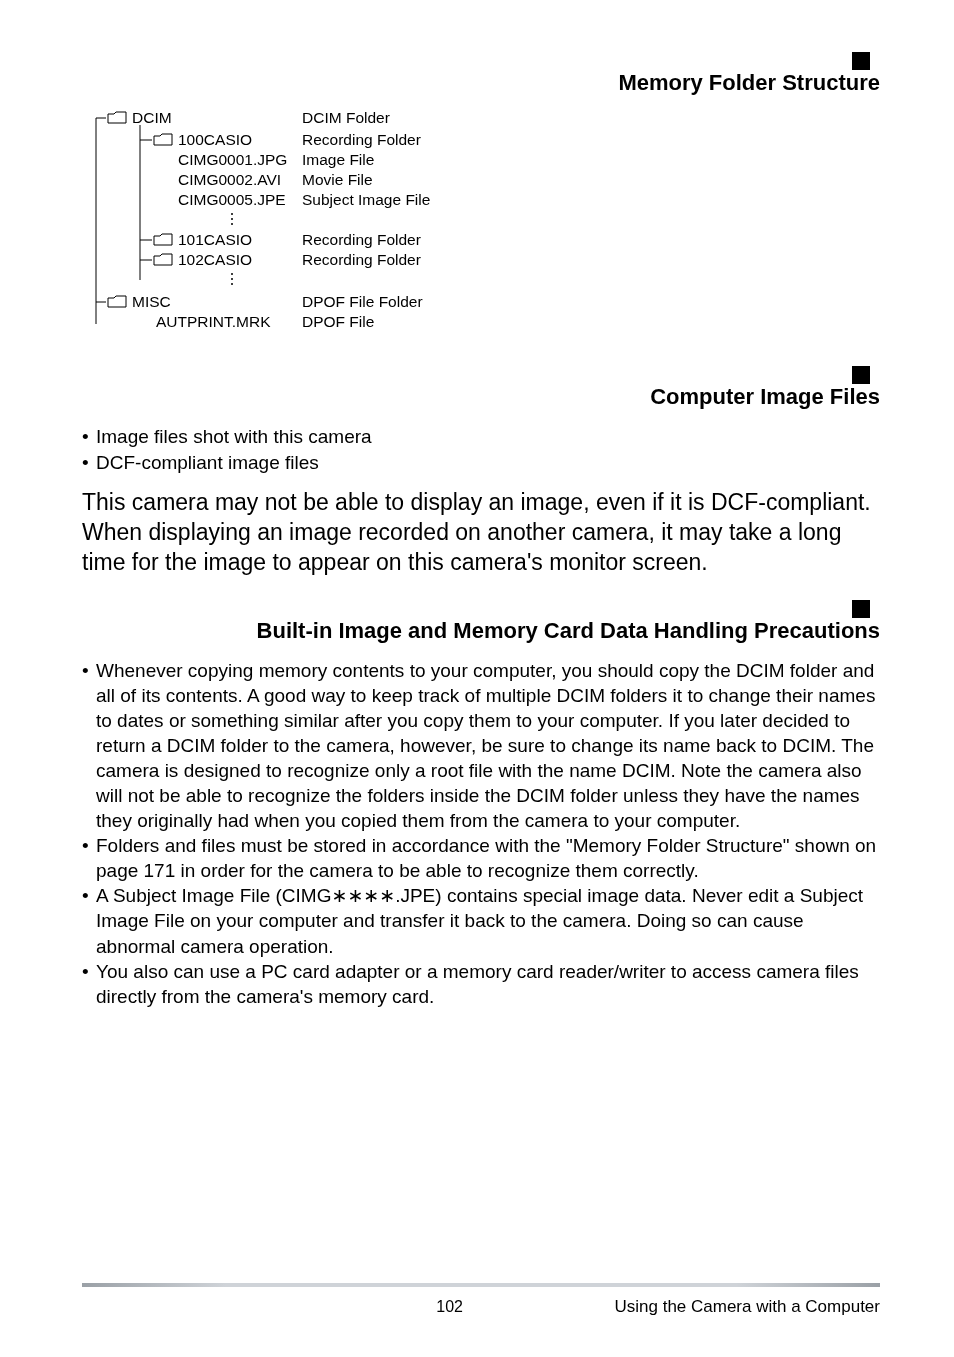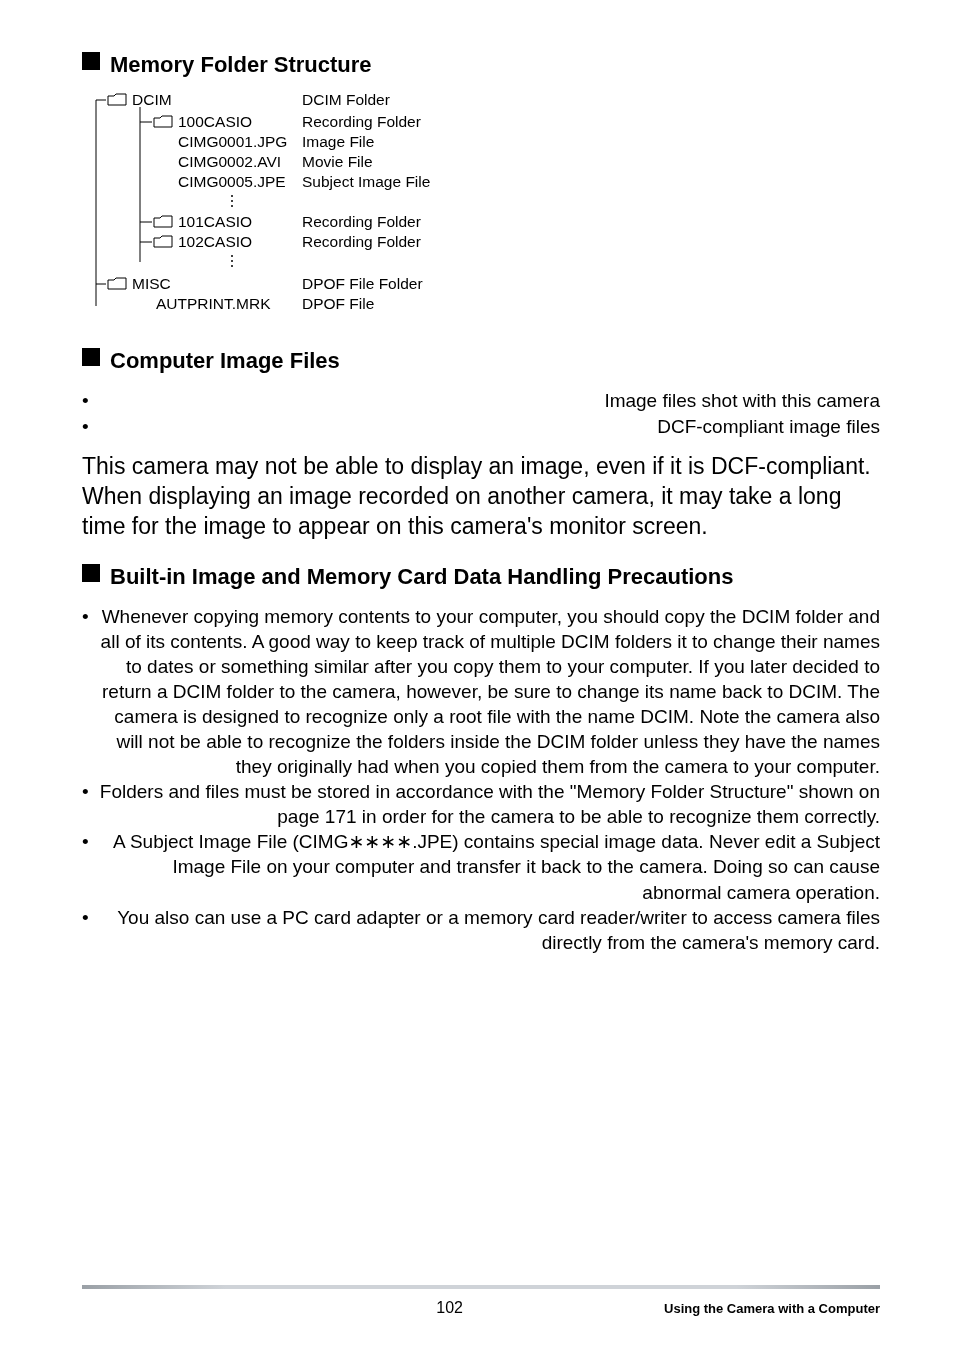--- a/index.html
+++ b/index.html
@@ -11,22 +11,23 @@
       font-family: Arial, Helvetica, sans-serif;
       width: 954px;
       height: 1357px;
       background: #fff;
       color: #000;
       position: relative;
       padding: 52px 74px 0 82px;
     }
     .section-heading {
       display: flex;
-      align-items: flex-start;
+      align-items: flex-end;
       margin-bottom: 14px;
+      flex-direction: column;
     }
     .section-heading .square {
       width: 18px;
       height: 18px;
       background: #000;
       margin-right: 10px;
       flex-shrink: 0;
     }
     .section-heading .title {
       font-size: 22px;
@@ -43,21 +44,20 @@
     }
     .bullet-list {
       list-style: none;
       margin-bottom: 12px;
     }
     .bullet-list li {
       font-size: 19px;
       line-height: 1.32;
       padding-left: 14px;
       position: relative;
-      text-align: right;
     }
     .bullet-list li::before {
       content: "•";
       position: absolute;
       left: 0;
       top: 0;
     }
     .para {
       font-size: 23px;
       line-height: 1.32;
@@ -83,24 +83,23 @@
       align-items: baseline;
       padding: 0 74px 0 82px;
     }
     .page-num {
       font-size: 16px;
       width: 50%;
       text-align: right;
       padding-right: 18px;
     }
     .footer-label {
-      font-size: 13px;
+      font-size: 17px;
       width: 50%;
       text-align: right;
-      font-weight: bold;
     }
     
     .asterisks {
       letter-spacing: 0;
     }
   </style>
 </head>
 <body>
 
 <div class="section-heading">

